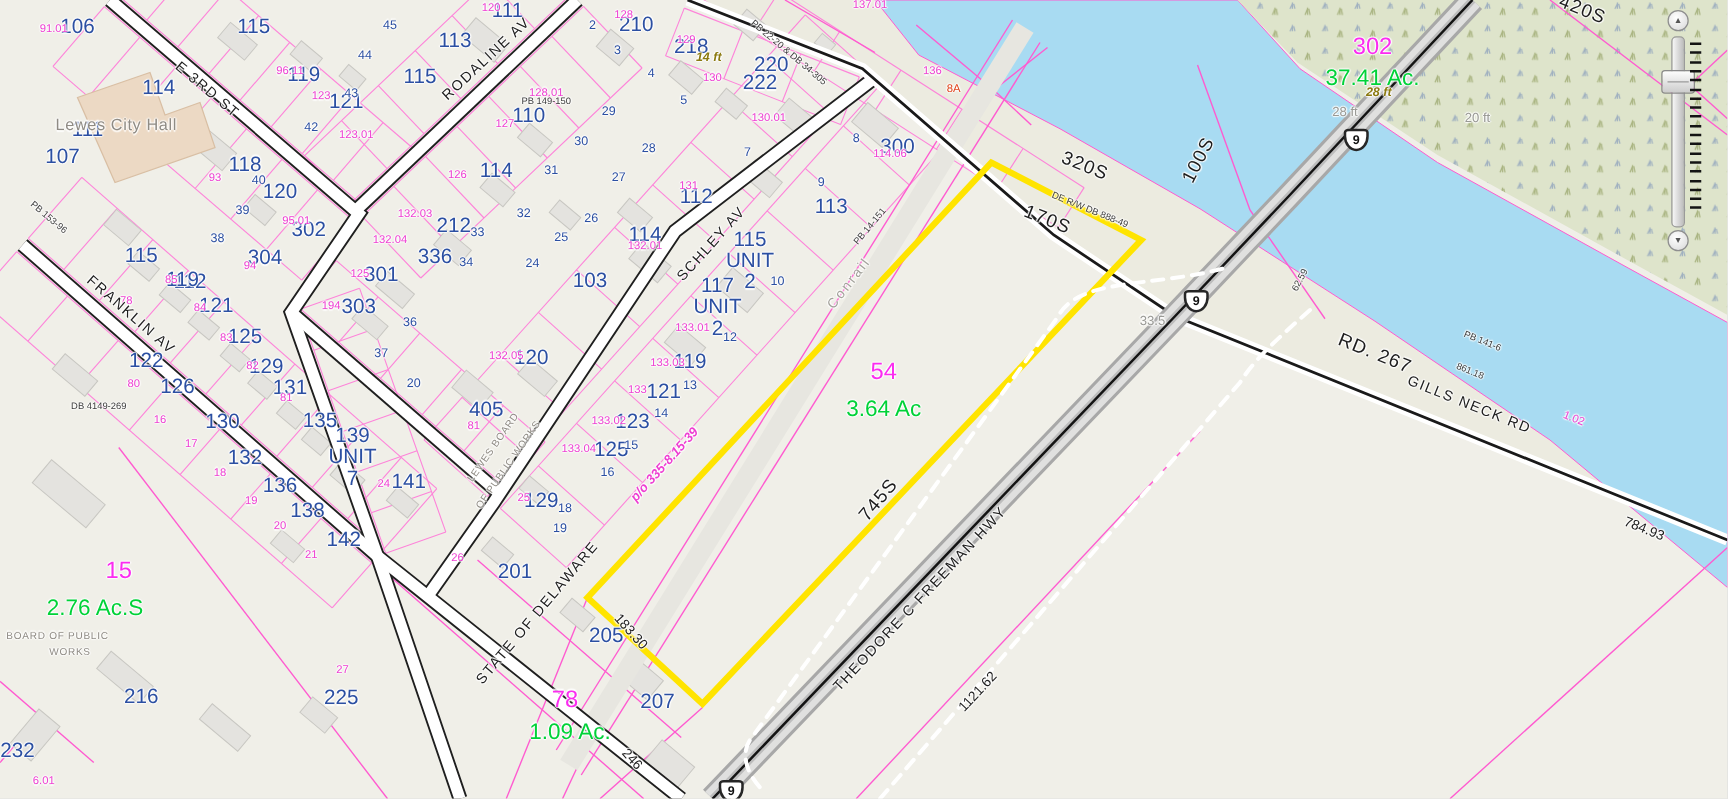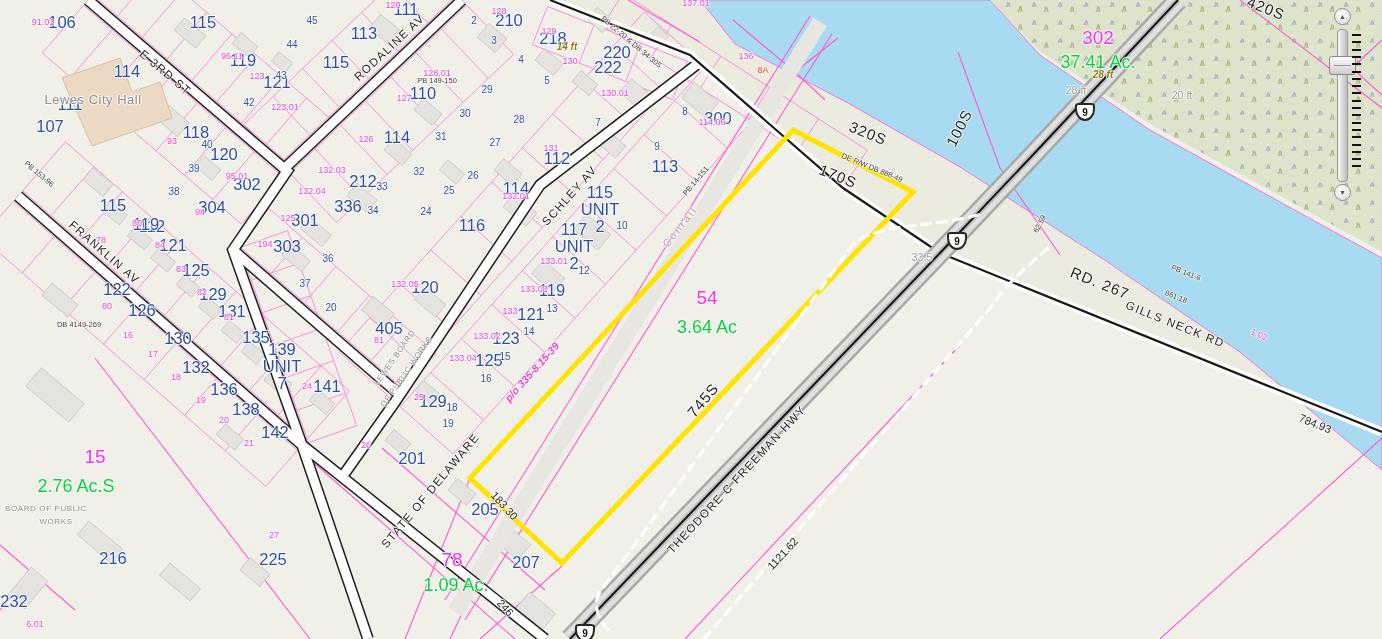--- a/index.html
+++ b/index.html
@@ -320,21 +320,21 @@
       <span class="lbl b" style="left: 113px; top: 205px;">115</span>
       <span class="lbl b" style="left: 423px; top: 93px;">110</span>
       <span class="lbl b" style="left: 509px; top: 20px;">210</span>
       <span class="lbl b" style="left: 553px; top: 38px;">218</span>
       <span class="lbl b" style="left: 593px; top: 52px; margin-left: 24px;">220</span>
       <span class="lbl b" style="left: 608px; top: 67px; text-align: center;">222</span>
       <span class="lbl b" style="left: 363px; top: 181px;">212</span>
       <span class="lbl b" style="left: 397px; top: 137px;">114</span>
       <span class="lbl b" style="left: 557px; top: 158px;">112</span>
       <span class="lbl b" style="left: 516px; top: 188px;">114</span>
-      <span class="lbl b" style="left: 472px; top: 225px;">116</span>
+      <span class="lbl b" style="left: 472px; top: 225px;">103</span>
       <span class="lbl b" style="left: 718px; top: 118px;">300</span>
       <span class="lbl b" style="left: 665px; top: 166px;">113</span>
       <span class="lbl b" style="left: 152px; top: 226px;">112</span>
       <span class="lbl b" style="left: 146px; top: 224px;">119</span>
       <span class="lbl b" style="left: 173px; top: 245px;">121</span>
       <span class="lbl b" style="left: 196px; top: 270px;">125</span>
       <span class="lbl b" style="left: 117px; top: 289px;">122</span>
       <span class="lbl b" style="left: 142px; top: 310px;">126</span>
       <span class="lbl b" style="left: 213px; top: 294px;">129</span>
       <span class="lbl b" style="left: 232px; top: 311px;">131</span>

